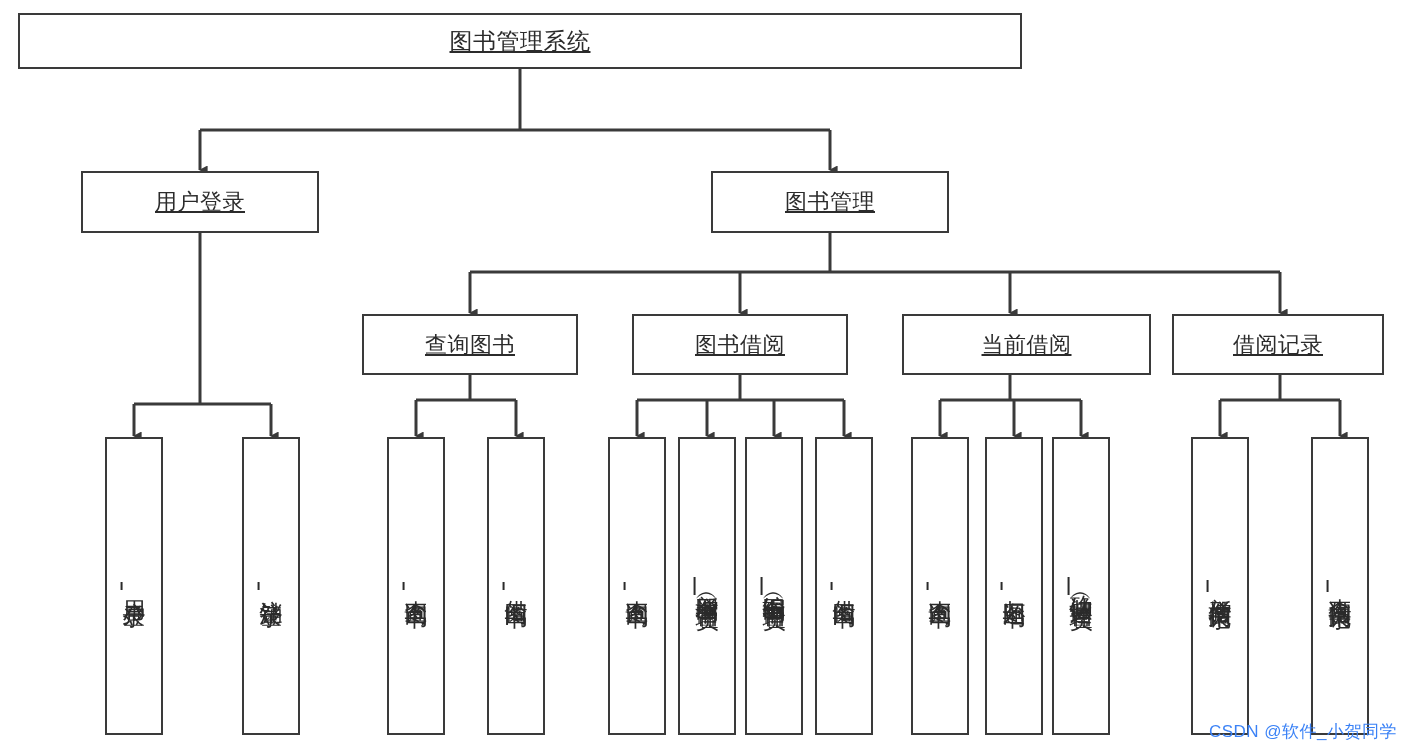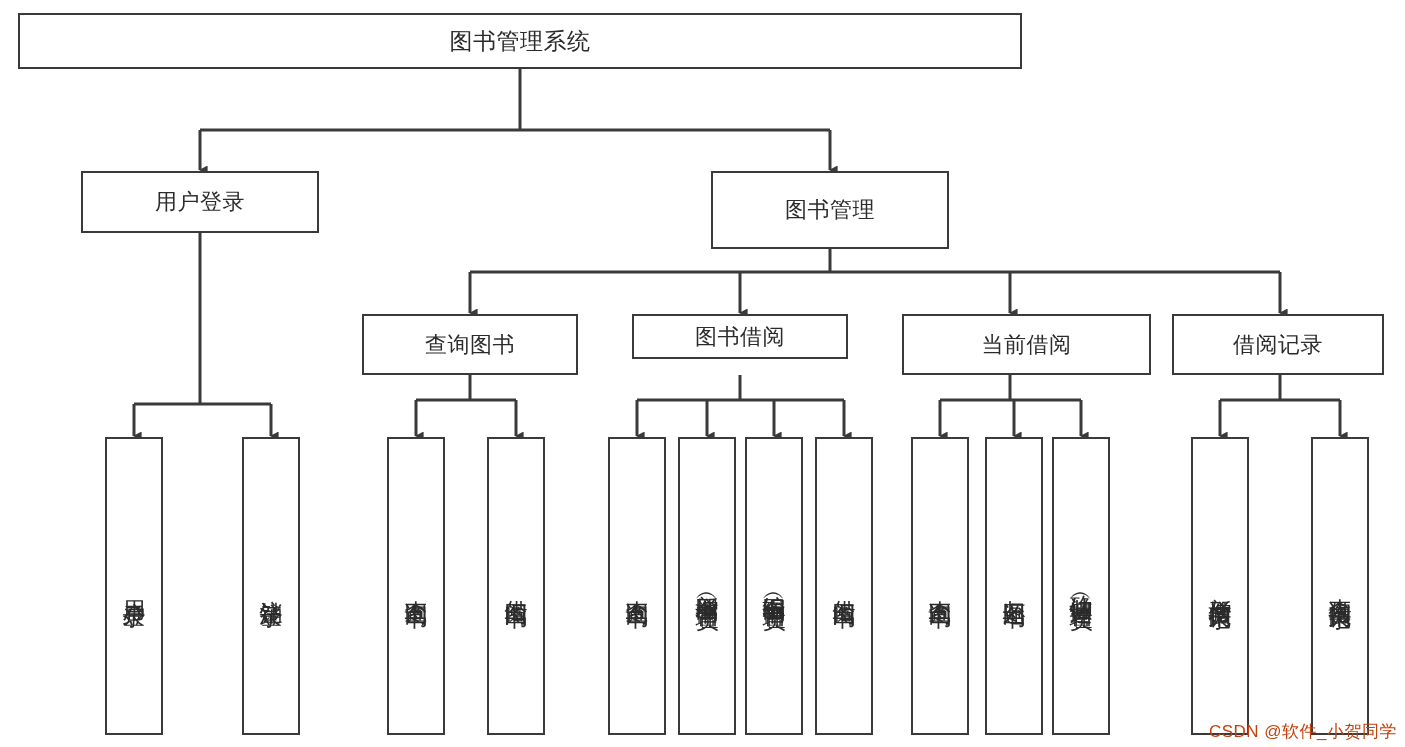--- a/index.html
+++ b/index.html
@@ -31,20 +31,21 @@
   }
   .node-box {
     position: absolute;
     box-sizing: border-box;
     border: 2px solid #3a3a3a;
     background: #ffffff;
     display: flex;
     align-items: center;
     justify-content: center;
     color: #2b2b2b;
+    text-decoration: underline;
   }
   .node-label-h {
     font-size: 22px;
     line-height: 1.15;
     letter-spacing: 0.5px;
     white-space: nowrap;
     text-align: center;
   }
   .node-box.root .node-label-h { font-size: 23px; }
   .node-box.vertical {
@@ -60,21 +61,21 @@
     letter-spacing: 2px;
     text-align: center;
     white-space: normal;
     max-height: 100%;
   }
   #watermark {
     position: absolute;
     right: 8px;
     bottom: 4px;
     font-size: 17px;
-    color: #c2410c;
+    color: #3b82f6;
     white-space: nowrap;
     letter-spacing: 0.5px;
     z-index: 5;
   }
 </style>
 </head>
 <body>
 
 <div id="diagram-root">
 
@@ -122,30 +123,30 @@
   </svg>
 
   <div class="node-box root" id="box-root" style="left: 18px; top: 13px; width: 1004px; height: 56px;">
     <span class="node-label-h">图书管理系统</span>
   </div>
 
   <div id="level2-container">
       <div class="node-box" style="left: 81px; top: 171px; width: 238px; height: 62px;">
         <span class="node-label-h">用户登录</span>
       </div>
-      <div class="node-box" style="left: 711px; top: 171px; width: 238px; height: 78px;">
+      <div class="node-box" style="left: 711px; top: 171px; width: 238px; height: 62px;">
         <span class="node-label-h">图书管理</span>
       </div>
     </div>
 
   <div id="level3-container">
       <div class="node-box" style="left: 362px; top: 314px; width: 216px; height: 61px;">
         <span class="node-label-h">查询图书</span>
       </div>
-      <div class="node-box" style="left: 632px; top: 314px; width: 216px; height: 45px;">
+      <div class="node-box" style="left: 632px; top: 314px; width: 216px; height: 61px;">
         <span class="node-label-h">图书借阅</span>
       </div>
       <div class="node-box" style="left: 902px; top: 314px; width: 249px; height: 61px;">
         <span class="node-label-h">当前借阅</span>
       </div>
       <div class="node-box" style="left: 1172px; top: 314px; width: 212px; height: 61px;">
         <span class="node-label-h">借阅记录</span>
       </div>
     </div>
 

